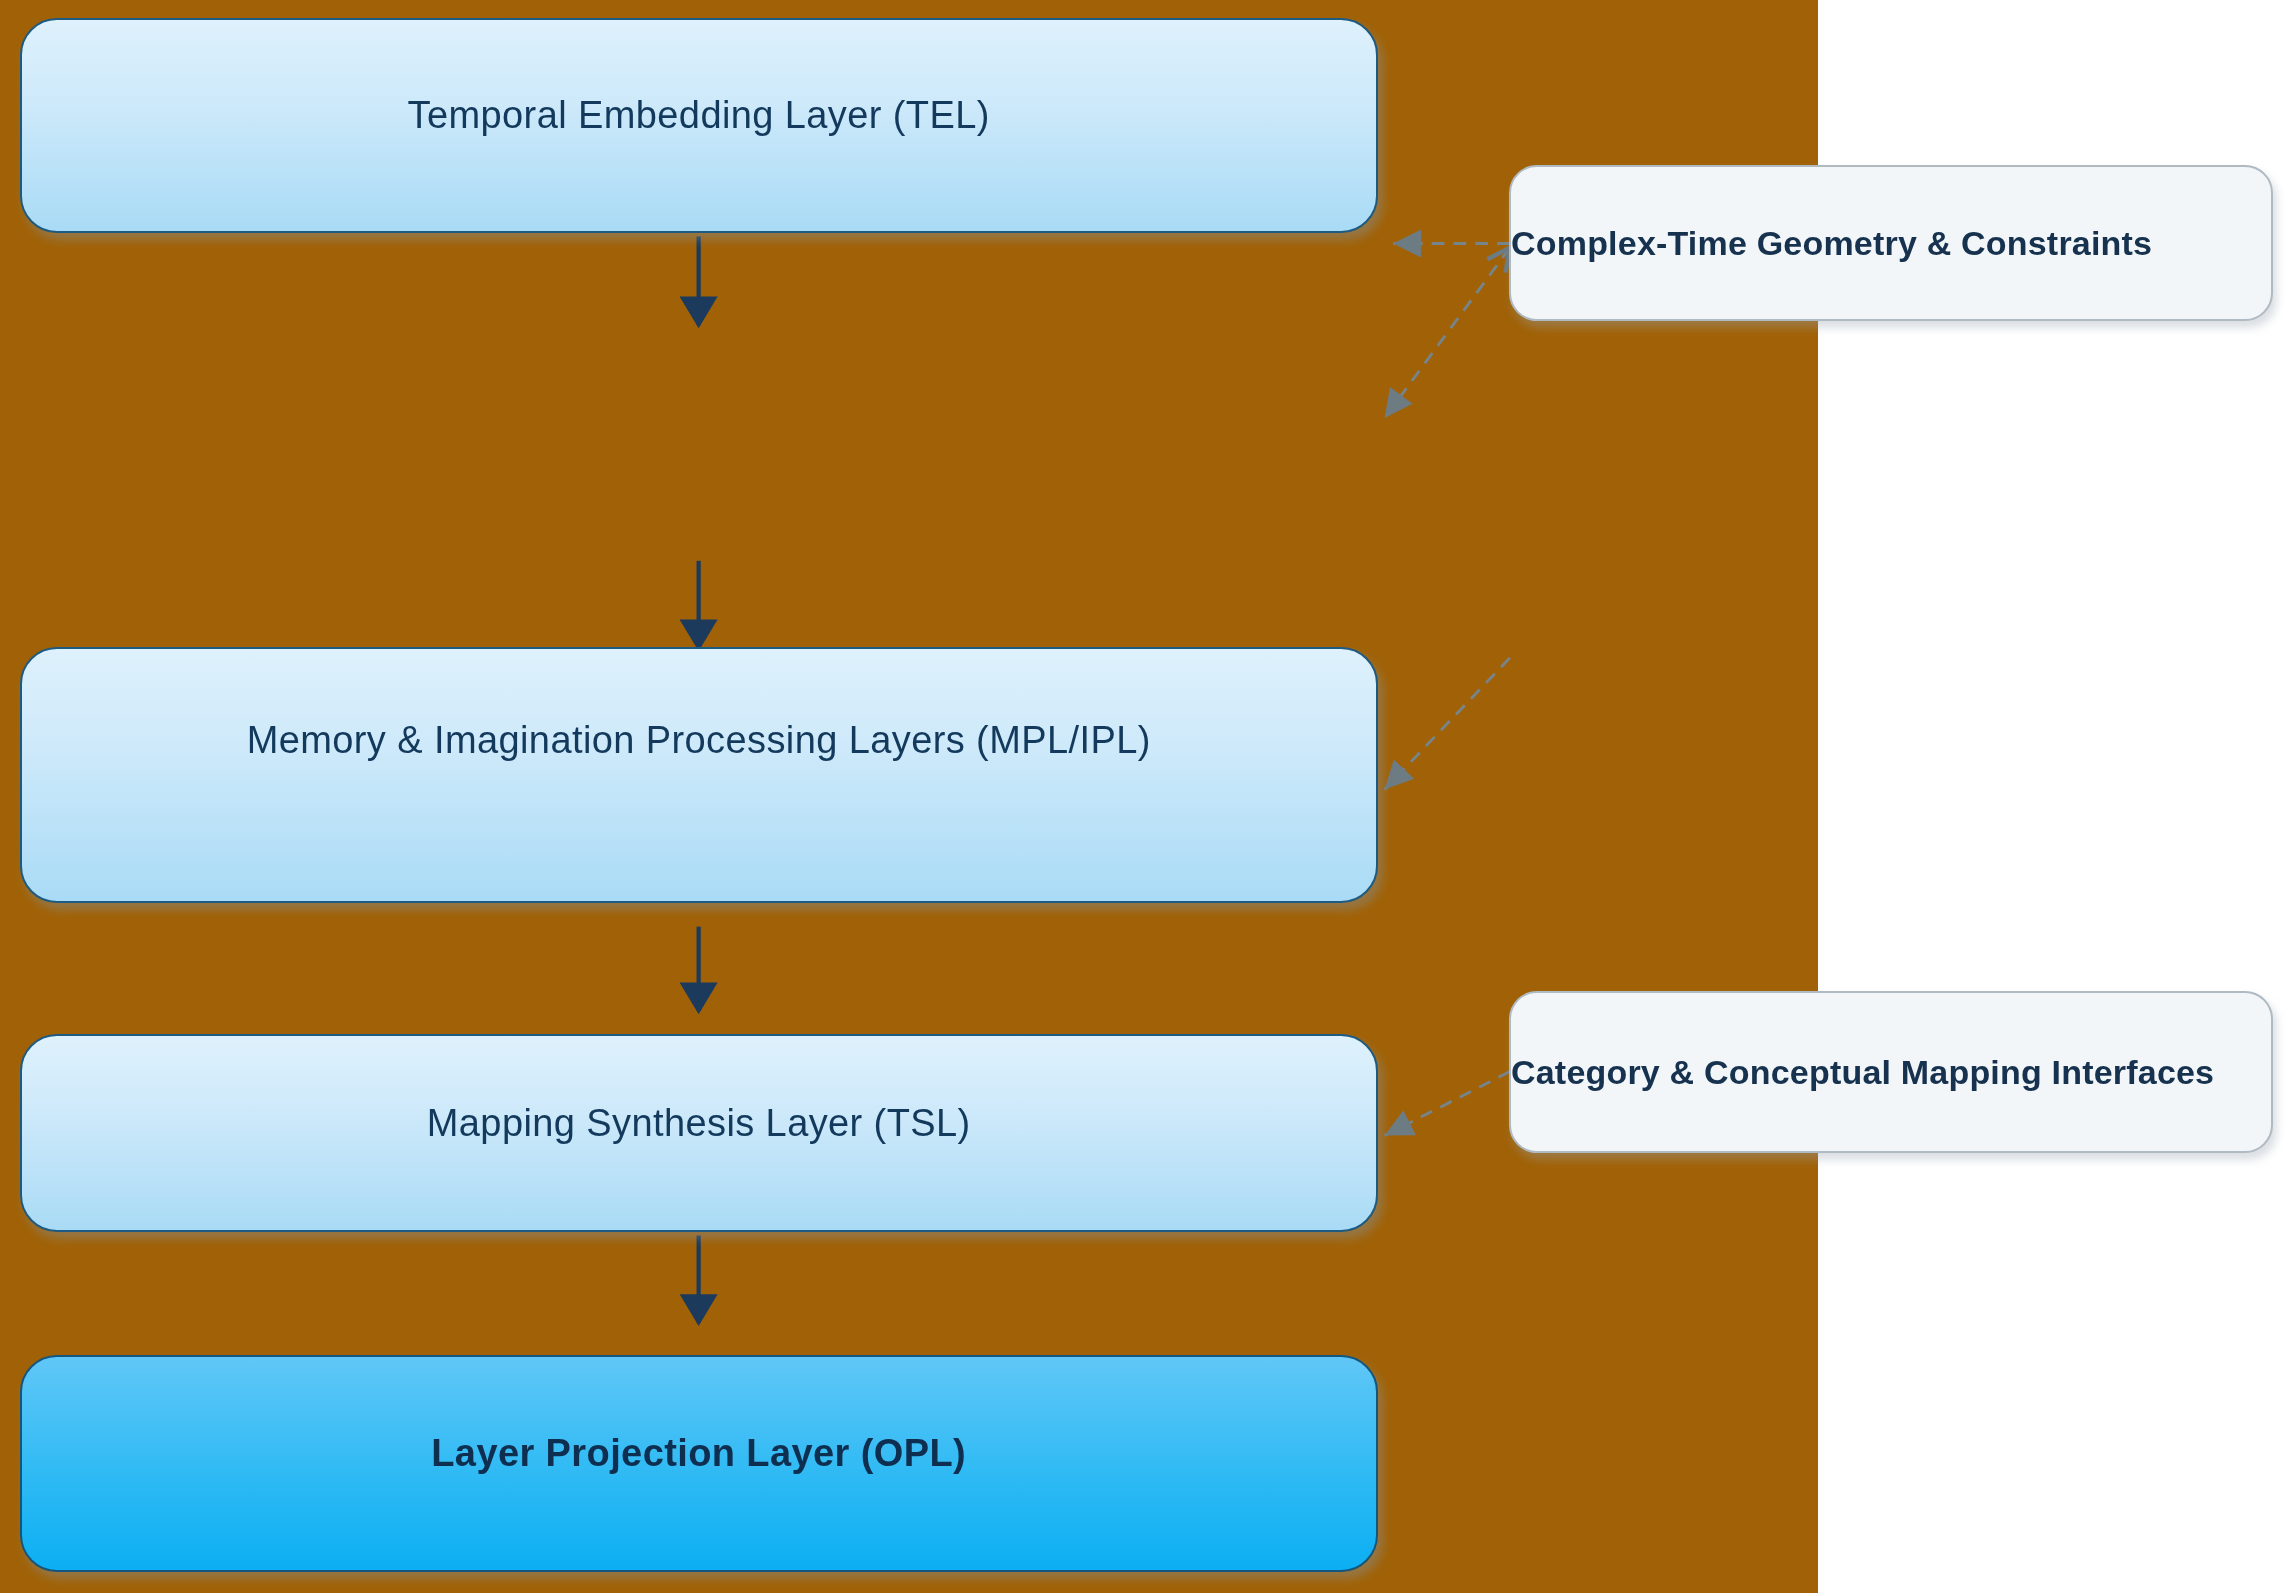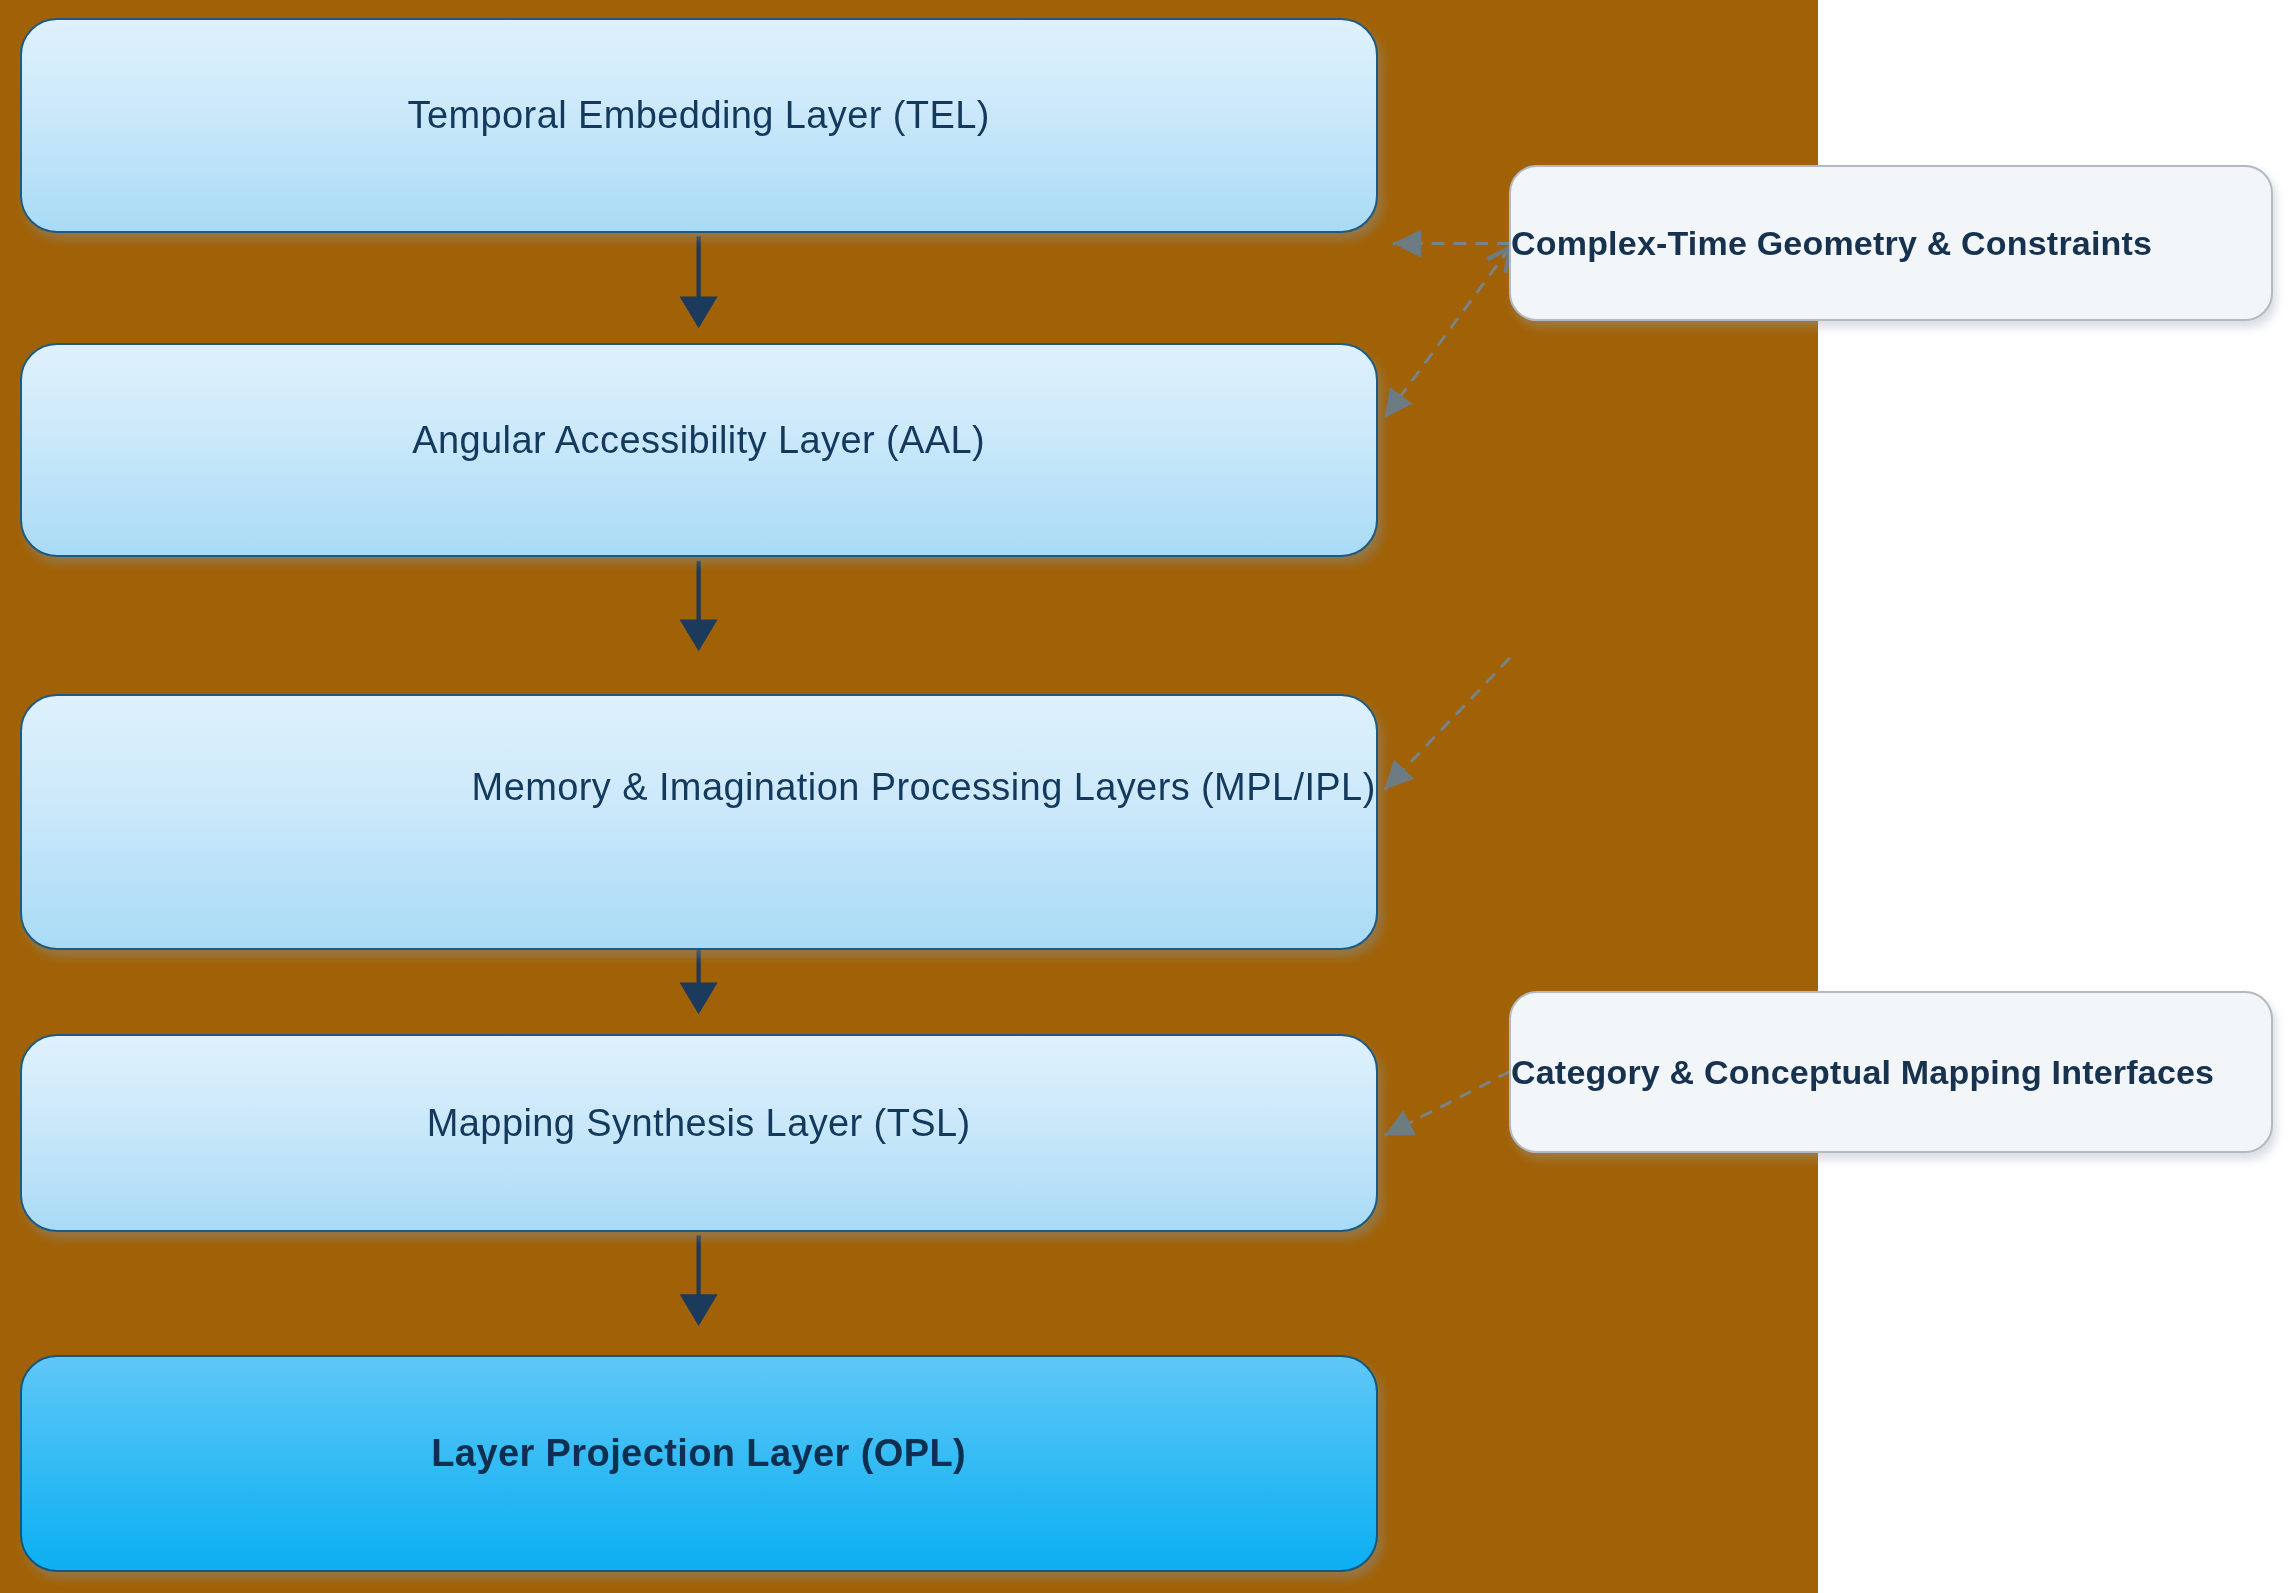--- a/index.html
+++ b/index.html
@@ -34,21 +34,21 @@
     display:flex;align-items:center;justify-content:flex-start;text-align:center;
     font-size:34px;font-weight:700;color:#16324f;letter-spacing:0.2px;
   }
 
   #note-1{top:165px;height:156px;}
   #note-2{top:574px;height:163px;}
   #note-3{top:991px;height:162px;}
 
   #box-tel{top:17.6px;height:215px;}
   #box-aal{top:343px;height:214px;}
-  #box-mpl{top:694px;height:256px;justify-content:flex-end;}
+  #box-mpl{top:647px;height:256px;}
   #box-tsl{top:1034px;height:198px;}
   #box-opl{top:1355px;height:217px;}
 </style>
 </head>
 <body>
 
 <div id="canvas">
 
   <svg class="connector-layer" viewBox="0 0 3262 2264">
     <defs>
@@ -71,23 +71,20 @@
     <path d="M2146,346 L1980,346" stroke="#76848b" stroke-width="4" fill="none" stroke-dasharray="18 13" marker-end="url(#grayTri)"></path>
     <path d="M2146,352 L1968,594" stroke="#76848b" stroke-width="4" fill="none" stroke-dasharray="18 13" marker-start="url(#grayChev)" marker-end="url(#grayTri)"></path>
     <path d="M2146,935 L1968,1122" stroke="#76848b" stroke-width="4" fill="none" stroke-dasharray="18 13" marker-end="url(#grayTri)"></path>
     <path d="M2146,1523 L1968,1614" stroke="#76848b" stroke-width="4" fill="none" stroke-dasharray="18 13" marker-end="url(#grayTri)"></path>
   </svg>
 
   <div class="layer-box" id="box-tel">
     <span class="lbl">Temporal Embedding Layer (TEL)</span>
   </div>
 
-  <div class="layer-box" id="box-aal">
-    <span class="lbl">Angular Accessibility Layer (AAL)</span>
-  </div>
 
   <div class="layer-box label-high" id="box-mpl">
     <span class="lbl">Memory &amp; Imagination Processing Layers (MPL/IPL)</span>
   </div>
 
   <div class="layer-box" id="box-tsl">
     <span class="lbl">Mapping Synthesis Layer (TSL)</span>
   </div>
 
   <div class="layer-box output" id="box-opl">

